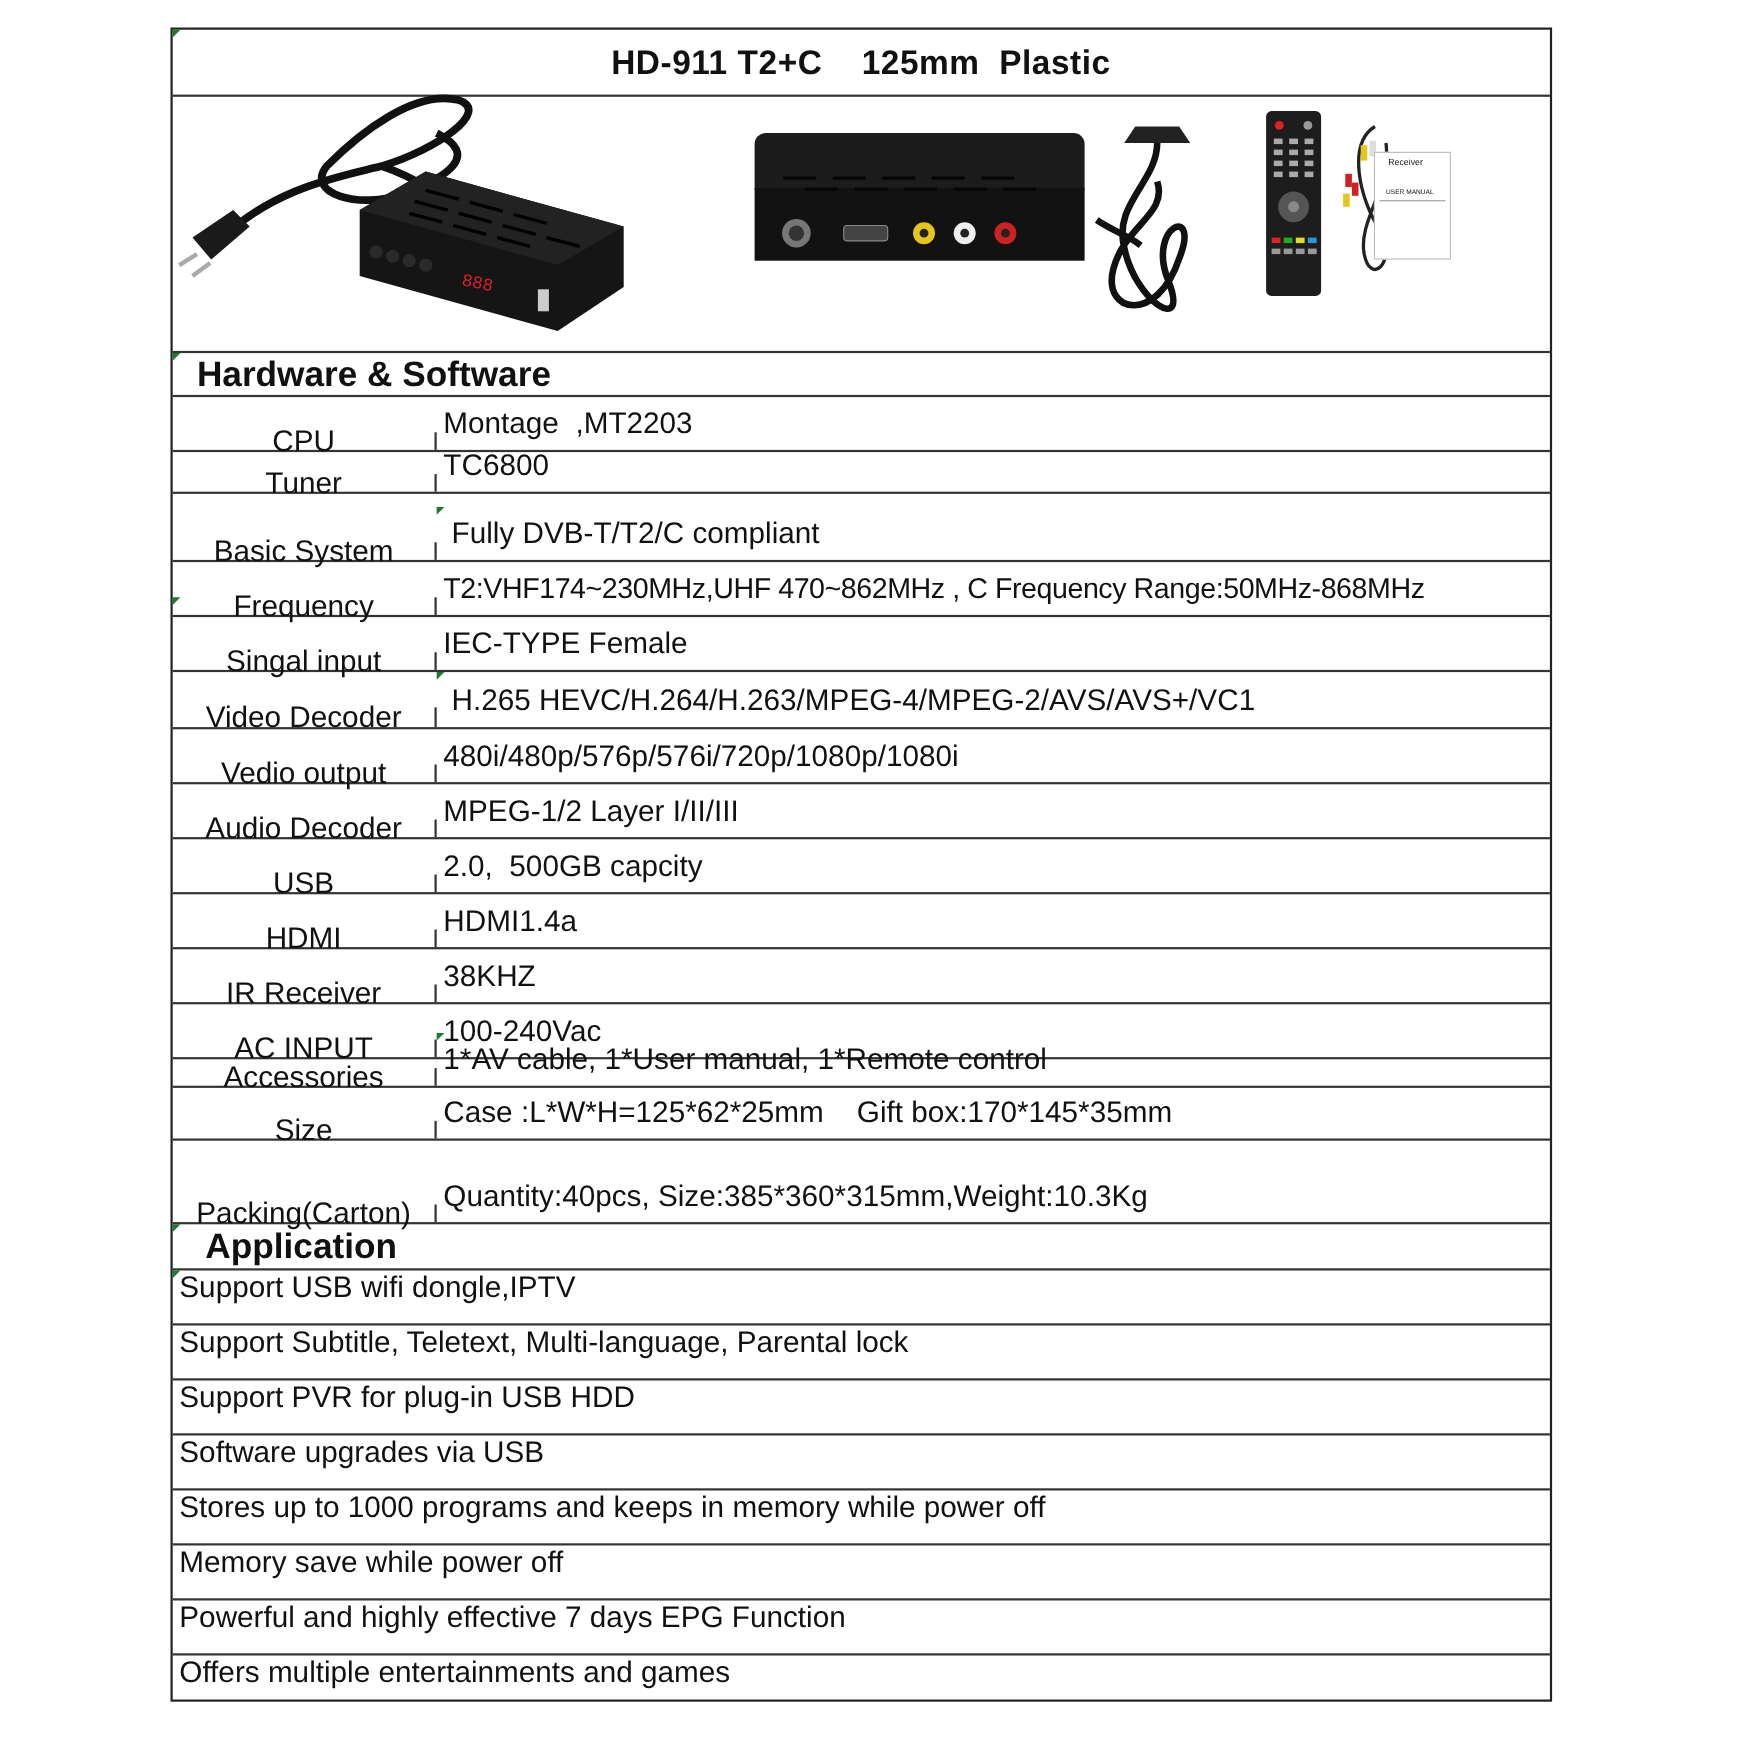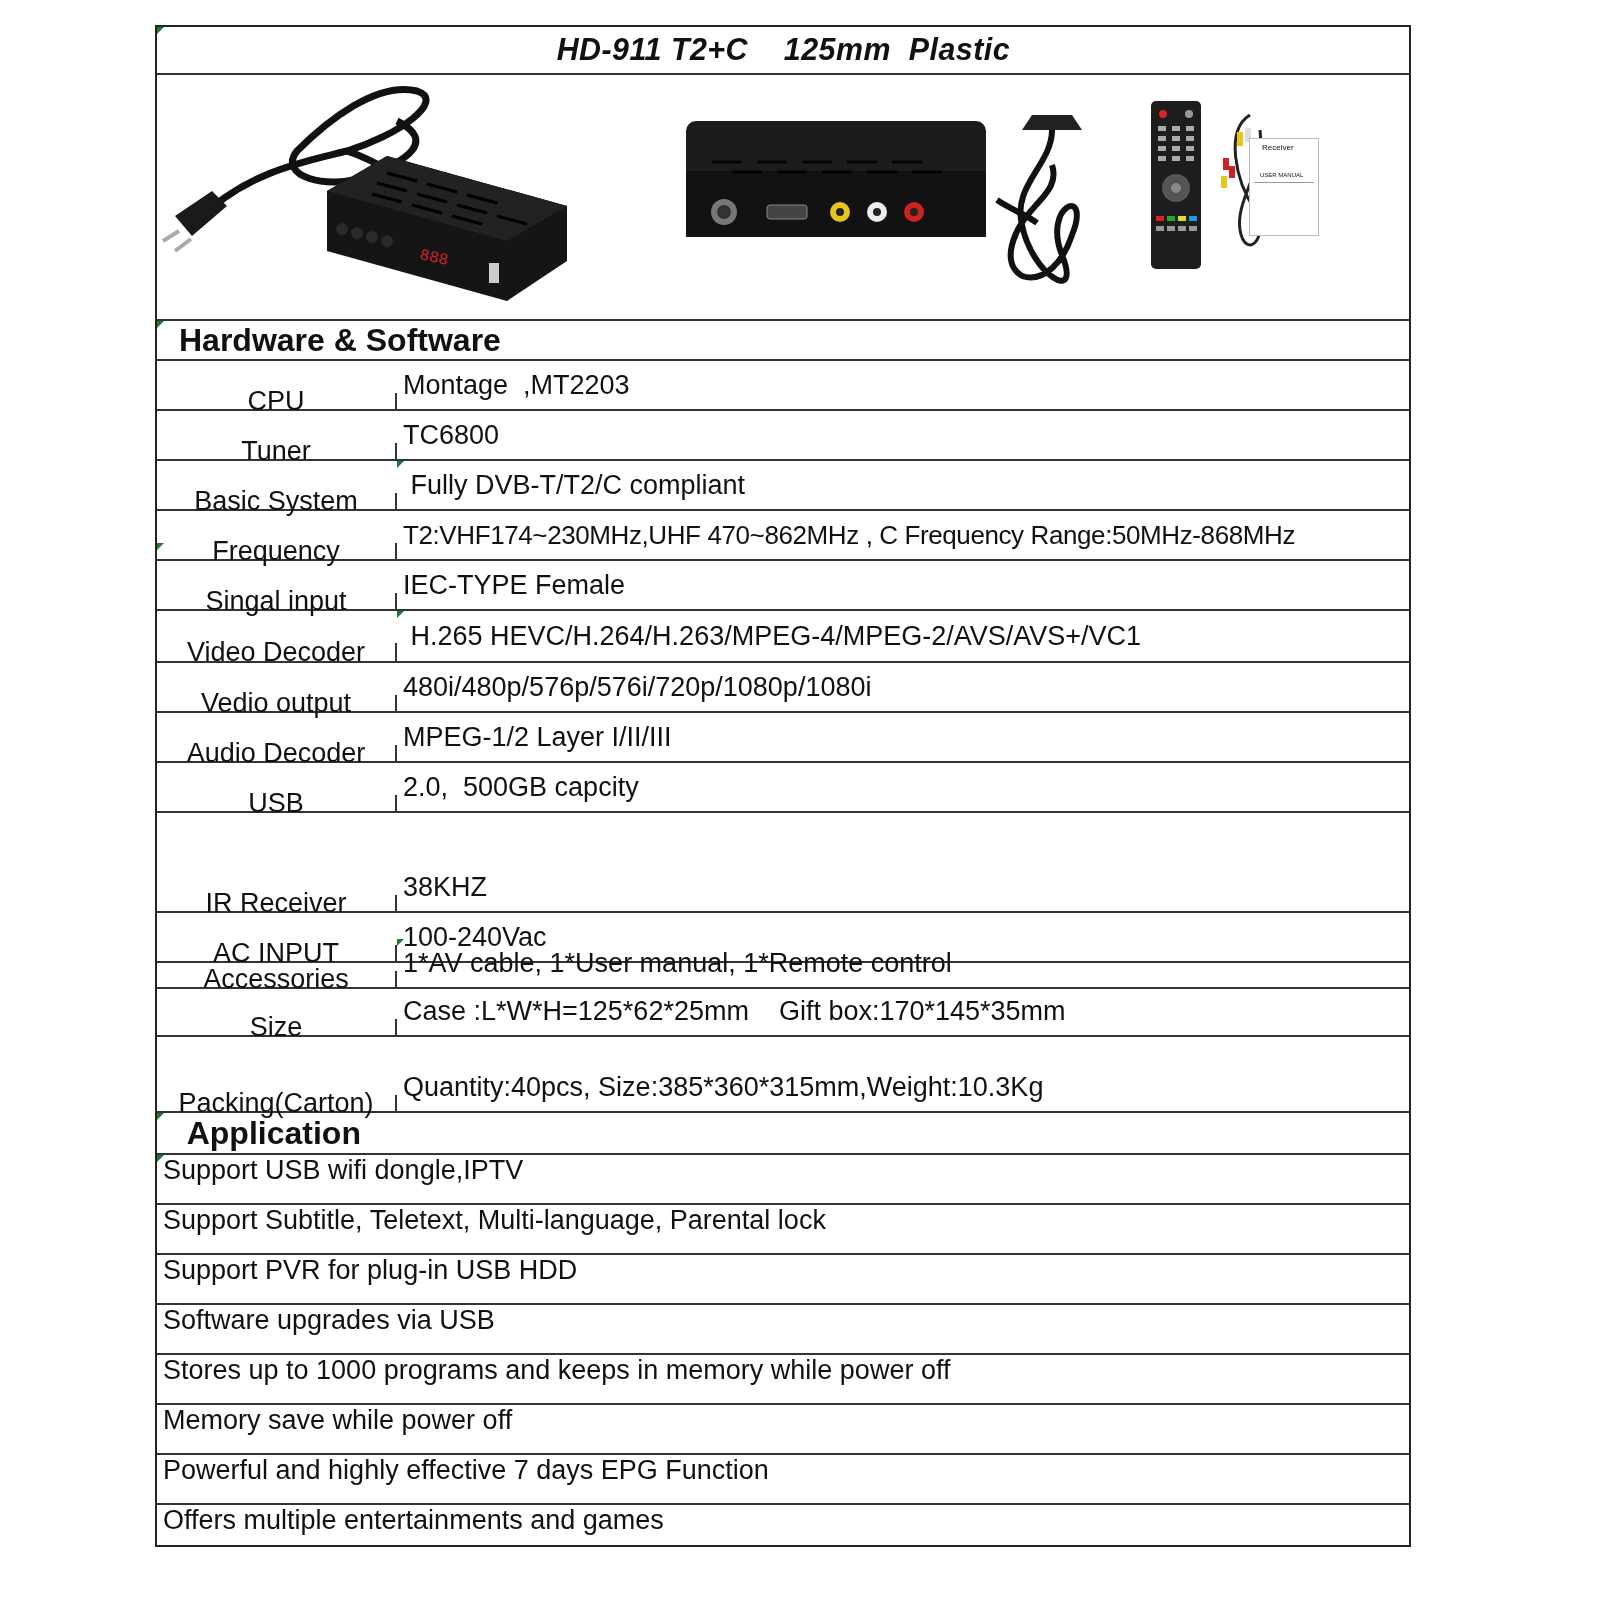--- a/index.html
+++ b/index.html
@@ -1,21 +1,21 @@
 <!DOCTYPE html>
 <html><head>
 <meta charset="utf-8">
 <style>
   html, body { margin: 0; padding: 0; background: #ffffff; }
   body { width: 1600px; height: 1600px; position: relative; overflow: hidden;
          font-family: "Liberation Sans", sans-serif; color: #111; }
   .sheet { position: absolute; left: 155px; top: 25px; width: 1256px; height: 1522px;
            border: 2px solid #222; box-sizing: border-box; }
   .row { position: absolute; left: 0; right: 0; border-bottom: 2px solid #333; box-sizing: border-box; }
-  .title-row { top: 0; height: 48px; display: flex; align-items: center; justify-content: center; font-style: italic; }
+  .title-row { top: 0; height: 61px; display: flex; align-items: center; justify-content: center; }
   .title-text { font-family: "Liberation Sans", sans-serif; font-weight: bold; font-size: 31px;
                 letter-spacing: 0.5px; transform: scaleX(0.98); white-space: pre; }
   .photo-row { top: 48px; height: 246px; }
   .section-head { font-weight: bold; font-size: 32px; padding-left: 22px; display: flex; align-items: center; }
   .spec-row { display: flex; font-size: 27px; }
   .spec-label { width: 240px; border-right: 2px solid #333; box-sizing: border-box; display: flex;
                 align-items: center; justify-content: center; font-family: "Liberation Sans", sans-serif; margin-top: 32px; }
   .spec-value { flex: 1; display: flex; align-items: center; padding-left: 6px; white-space: pre;
                 font-family: "Liberation Sans", sans-serif; }
   .app-row { display: flex; align-items: flex-start; padding-left: 6px; font-size: 27px; white-space: pre; }
@@ -162,21 +162,21 @@
 
   <div class="row section-head" style="top:294px;height:40px;">
     <span class="tick" style="left:0;top:0;"></span>
     <span>Hardware &amp; Software</span>
   </div>
 
   <div class="row spec-row" style="top:334px;height:50px;">
     <div class="spec-label">CPU</div>
     <div class="spec-value">Montage  ,MT2203</div>
   </div>
-  <div class="row spec-row" style="top:384px;height:50px;">
+  <div class="row spec-row" style="top:372px;height:50px;">
     <div class="spec-label">Tuner</div>
     <div class="spec-value">TC6800</div>
   </div>
   <div class="row spec-row" style="top:434px;height:50px;">
     <div class="spec-label">Basic System</div>
     <div class="spec-value" style="position:relative;">
       <span class="tick" style="left:0;top:0;"></span>
       <span> Fully DVB-T/T2/C compliant</span>
     </div>
   </div>
@@ -203,20 +203,24 @@
     <div class="spec-value">480i/480p/576p/576i/720p/1080p/1080i</div>
   </div>
   <div class="row spec-row" style="top:686px;height:50px;">
     <div class="spec-label">Audio Decoder</div>
     <div class="spec-value">MPEG-1/2 Layer I/II/III</div>
   </div>
   <div class="row spec-row" style="top:736px;height:50px;">
     <div class="spec-label">USB</div>
     <div class="spec-value">2.0,  500GB capcity</div>
   </div>
+  <div class="row spec-row" style="top:786px;height:50px;">
+    <div class="spec-label">HDMI</div>
+    <div class="spec-value">HDMI1.4a</div>
+  </div>
   <div class="row spec-row" style="top:836px;height:50px;">
     <div class="spec-label">IR Receiver</div>
     <div class="spec-value">38KHZ</div>
   </div>
   <div class="row spec-row" style="top:886px;height:50px;">
     <div class="spec-label">AC INPUT</div>
     <div class="spec-value">100-240Vac</div>
   </div>
   <div class="row spec-row" style="top:912px;height:50px;">
     <div class="spec-label">Accessories</div>

